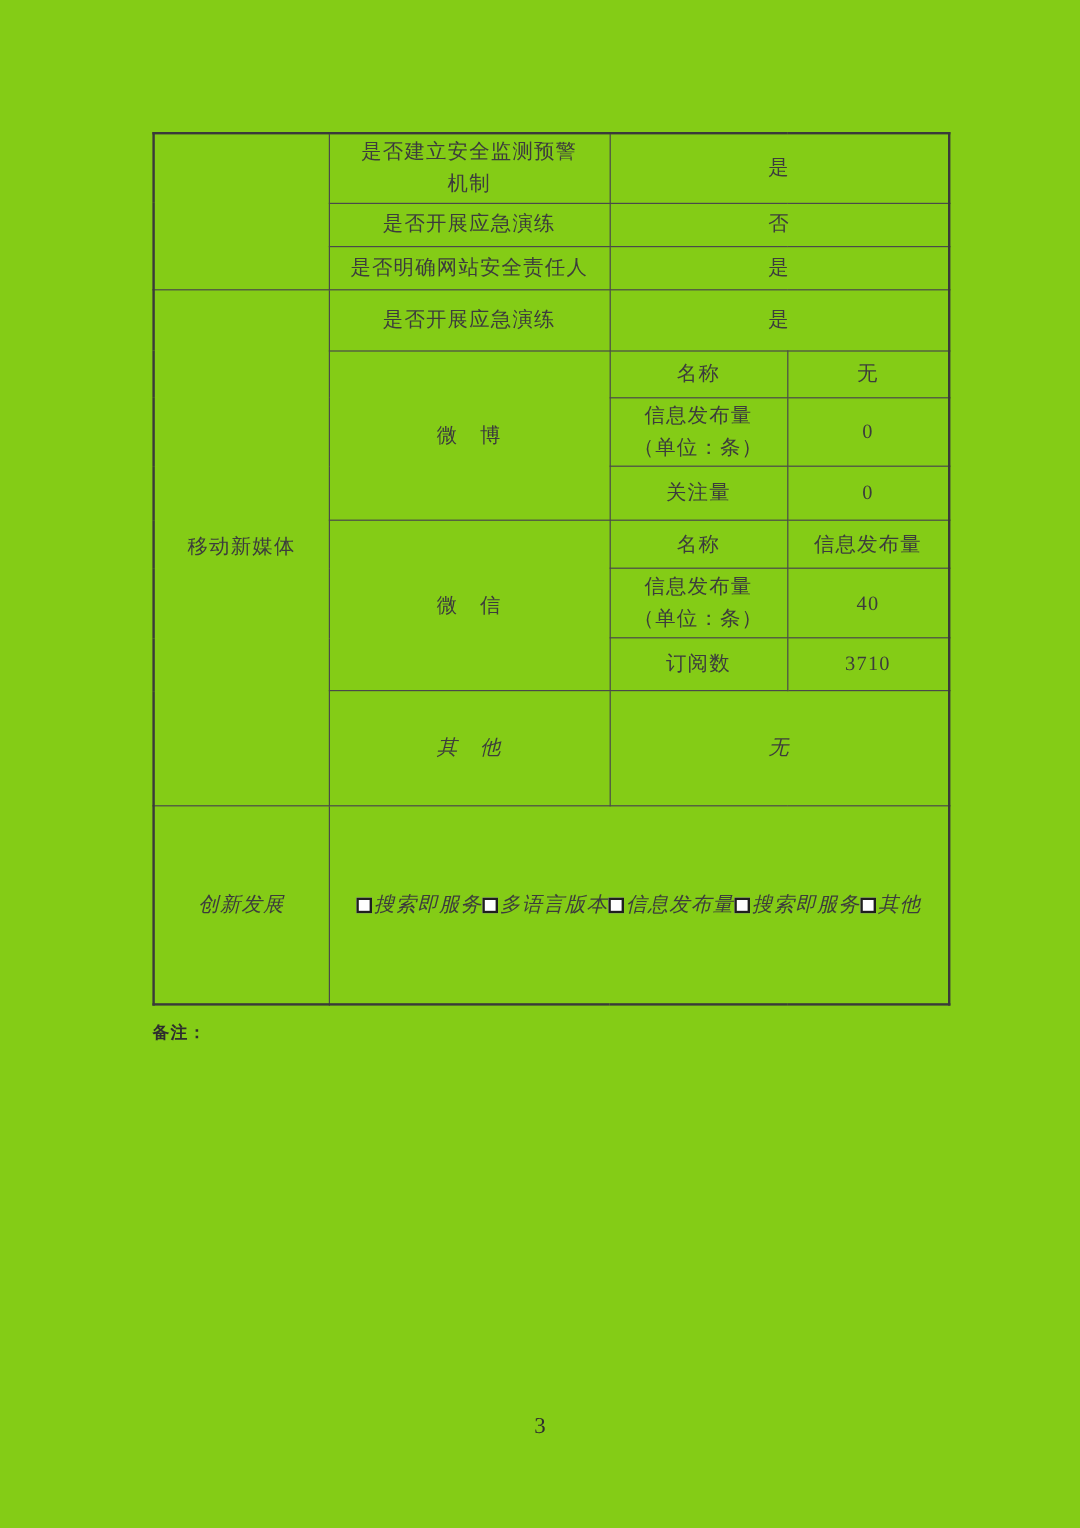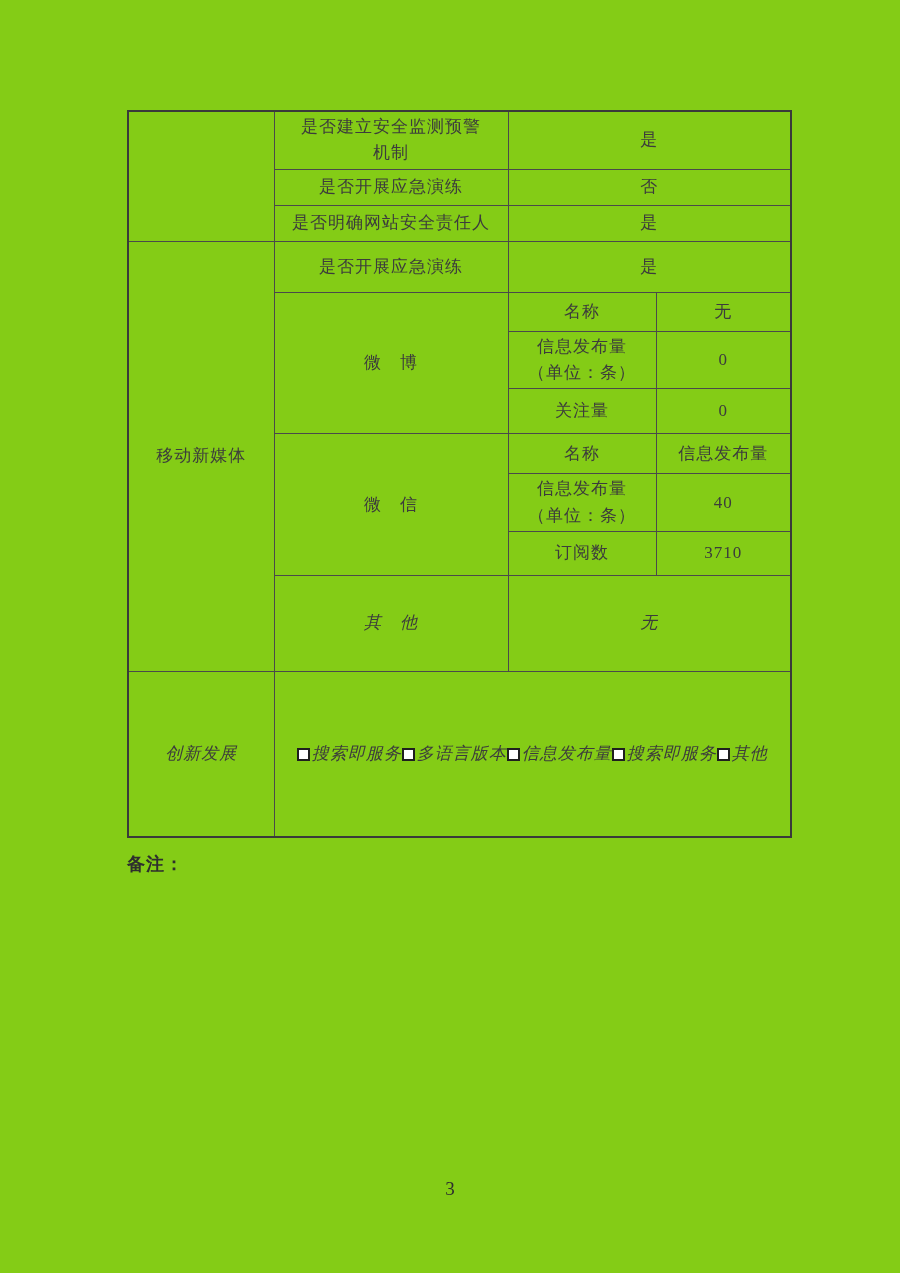--- a/index.html
+++ b/index.html
@@ -53,21 +53,21 @@
     height: 13px;
     border: 2.5px solid #1f1f1f;
     background: #ffffff;
     vertical-align: -2px;
     margin-right: 2px;
   }
   .notes {
     position: absolute;
     left: 127px;
     top: 852px;
-    font-size: 18px;
+    font-size: 14px;
     font-weight: bold;
     color: #2e2e2e;
     letter-spacing: 1px;
   }
   .page-number {
     position: absolute;
     left: 0;
     top: 1178px;
     width: 100%;
     text-align: center;

